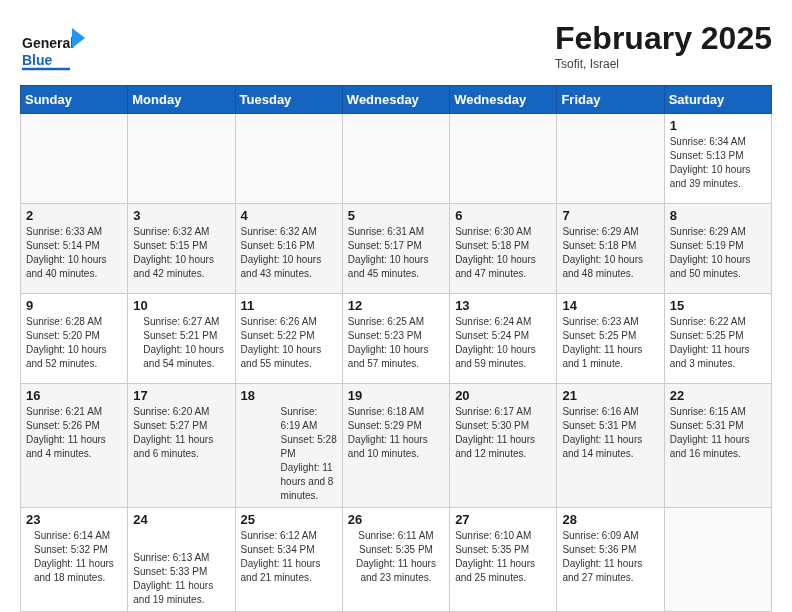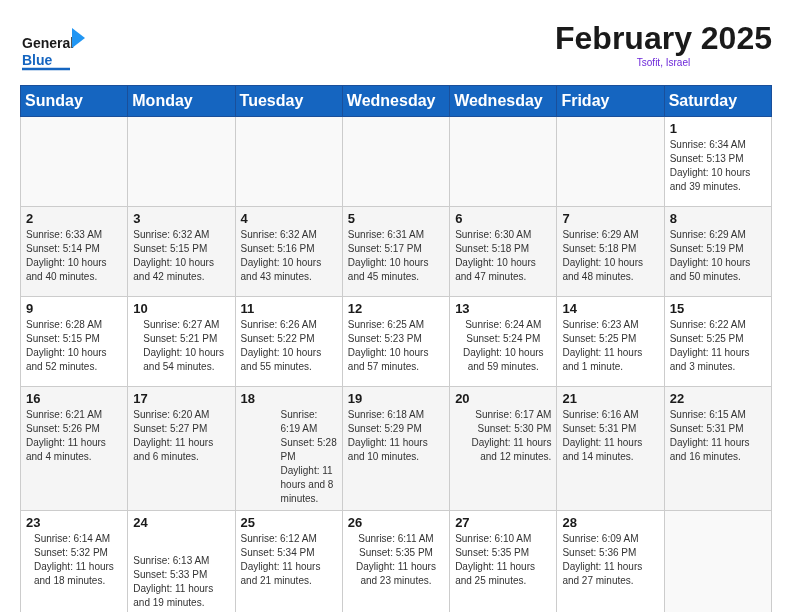--- a/index.html
+++ b/index.html
@@ -10,41 +10,41 @@
       min-height: 612px;
       padding: 20px;
     }
     .header {
       display: flex;
       justify-content: space-between;
       align-items: flex-start;
       margin-bottom: 10px;
     }
     .title-block {
-      text-align: center;
+      text-align: left;
     }
     .title-block h1 {
       font-size: 32px;
       font-weight: bold;
       color: #1a1a1a;
     }
     .title-block h2 {
-      font-size: 10px;
+      font-size: 12px;
       font-weight: normal;
-      color: #6d28d9;
+      color: #404040;
     }
     .calendar {
       width: 100%;
       border-collapse: collapse;
       border: 1px solid #ccc;
     }
     .calendar th {
       background: #1565c0;
       color: #fff;
-      font-size: 16px;
+      font-size: 13px;
       padding: 6px 4px;
       text-align: left;
       border: 1px solid #1a4f9a;
     }
     .calendar td {
       vertical-align: top;
       border: 1px solid #ccc;
       width: calc(100% / 7);
       height: 90px;
       padding: 4px 5px;
@@ -167,21 +167,21 @@
           <span class="day-num">8</span>
           <div class="day-info" style="white-space: pre-wrap;">Sunrise: 6:29 AM
 Sunset: 5:19 PM
 Daylight: 10 hours and 50 minutes.</div>
         </td>
       </tr>
       <tr class="row-even">
         <td>
           <span class="day-num">9</span>
           <div class="day-info" style="white-space: pre-wrap;">Sunrise: 6:28 AM
-Sunset: 5:15 PM
+Sunset: 5:20 PM
 Daylight: 10 hours and 52 minutes.</div>
         </td>
         <td>
           <span class="day-num">10</span>
           <div class="day-info" style="white-space: pre-wrap; margin-left: 10px;">Sunrise: 6:27 AM
 Sunset: 5:21 PM
 Daylight: 10 hours and 54 minutes.</div>
         </td>
         <td>
           <span class="day-num">11</span>
@@ -190,21 +190,21 @@
 Daylight: 10 hours and 55 minutes.</div>
         </td>
         <td>
           <span class="day-num">12</span>
           <div class="day-info" style="white-space: pre-wrap;">Sunrise: 6:25 AM
 Sunset: 5:23 PM
 Daylight: 10 hours and 57 minutes.</div>
         </td>
         <td>
           <span class="day-num">13</span>
-          <div class="day-info" style="white-space: pre-wrap; text-align: center;">Sunrise: 6:24 AM
+          <div class="day-info" style="white-space: pre-wrap;">Sunrise: 6:24 AM
 Sunset: 5:24 PM
 Daylight: 10 hours and 59 minutes.</div>
         </td>
         <td>
           <span class="day-num">14</span>
           <div class="day-info" style="white-space: pre-wrap;">Sunrise: 6:23 AM
 Sunset: 5:25 PM
 Daylight: 11 hours and 1 minute.</div>
         </td>
         <td>
@@ -234,21 +234,21 @@
 Daylight: 11 hours and 8 minutes.</div>
         </td>
         <td>
           <span class="day-num">19</span>
           <div class="day-info" style="white-space: pre-wrap;">Sunrise: 6:18 AM
 Sunset: 5:29 PM
 Daylight: 11 hours and 10 minutes.</div>
         </td>
         <td>
           <span class="day-num">20</span>
-          <div class="day-info" style="white-space: pre-wrap; text-align: right;">Sunrise: 6:17 AM
+          <div class="day-info" style="white-space: pre-wrap;">Sunrise: 6:17 AM
 Sunset: 5:30 PM
 Daylight: 11 hours and 12 minutes.</div>
         </td>
         <td>
           <span class="day-num">21</span>
           <div class="day-info" style="white-space: pre-wrap;">Sunrise: 6:16 AM
 Sunset: 5:31 PM
 Daylight: 11 hours and 14 minutes.</div>
         </td>
         <td>

